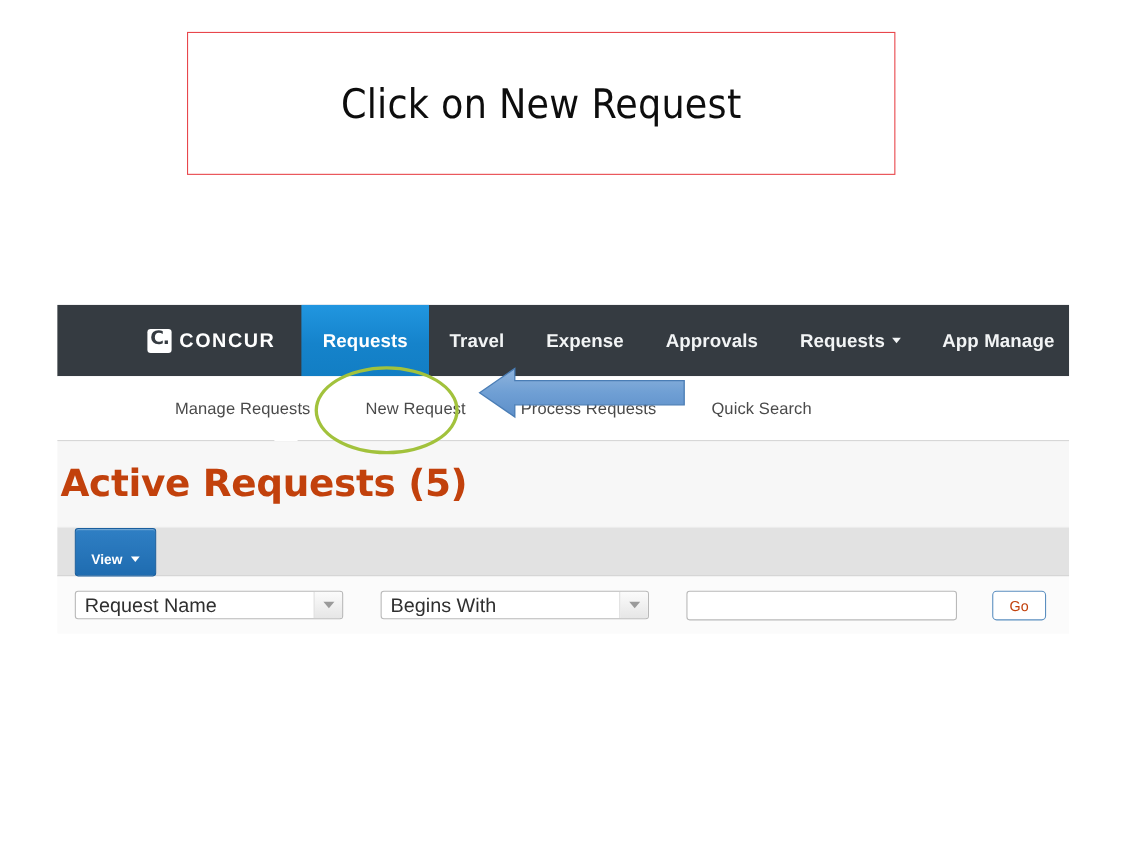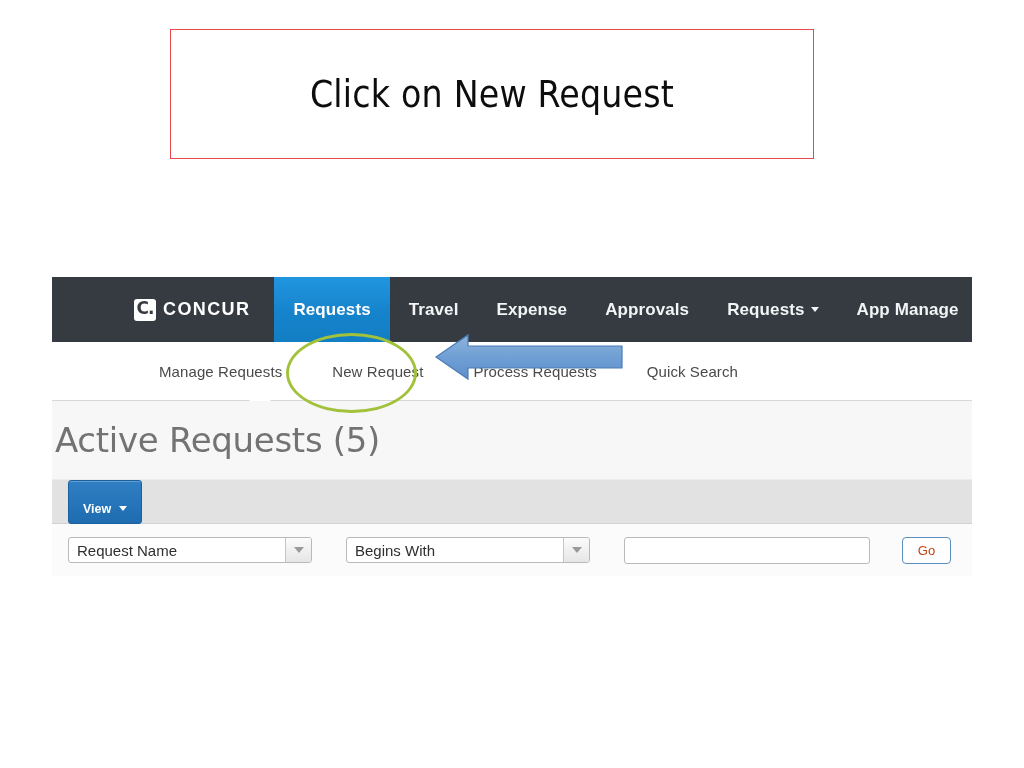--- a/index.html
+++ b/index.html
@@ -173,22 +173,22 @@
     background: #f7f7f7;
     height: 78px;
     display: flex;
     align-items: center;
     border-bottom: 1px solid #ececec;
   }
   .page-title {
     margin-left: 3px;
     font-family: "DejaVu Sans", sans-serif;
     font-size: 34px;
-    color: #737373;
-    font-weight: normal;
+    color: #c2410c;
+    font-weight: bold;
     letter-spacing: -0.3px;
   }
 
   
   .toolbar {
     background: #e2e2e2;
     height: 43px;
     display: flex;
     align-items: center;
     border-bottom: 1px solid #d2d2d2;
@@ -229,21 +229,21 @@
     background: #ffffff;
     border: 1px solid #b9b9b9;
     border-radius: 3px;
     display: flex;
     align-items: center;
     box-sizing: border-box;
     margin-right: 34px;
   }
   .select-box .sel-value {
     padding-left: 8px;
-    font-size: 15px;
+    font-size: 18px;
     color: #2f2f2f;
     white-space: nowrap;
     overflow: hidden;
   }
   .select-box .sel-arrow {
     position: absolute;
     right: 0;
     top: 0;
     bottom: 0;
     width: 25px;

